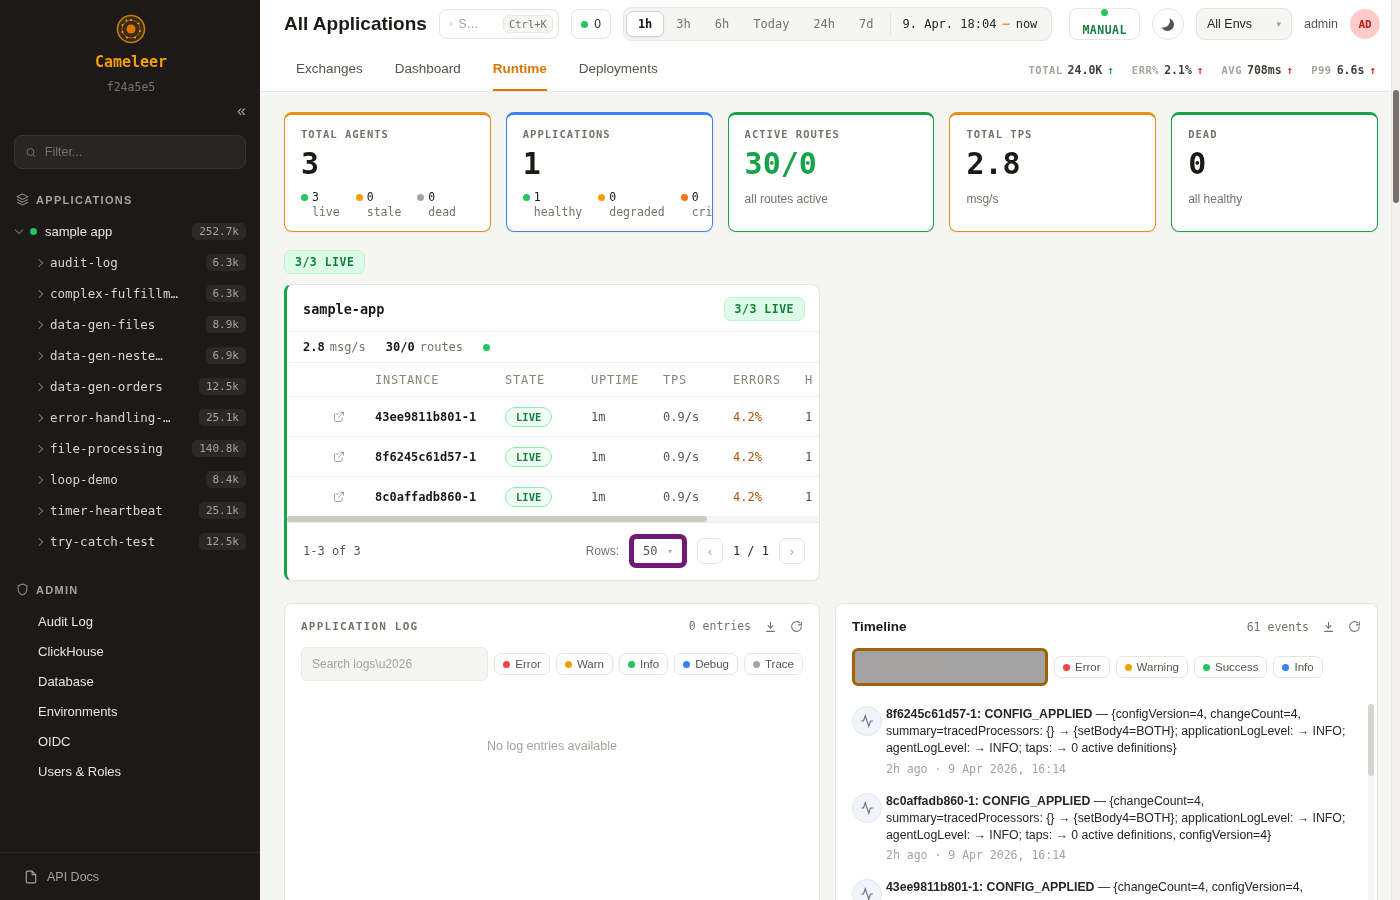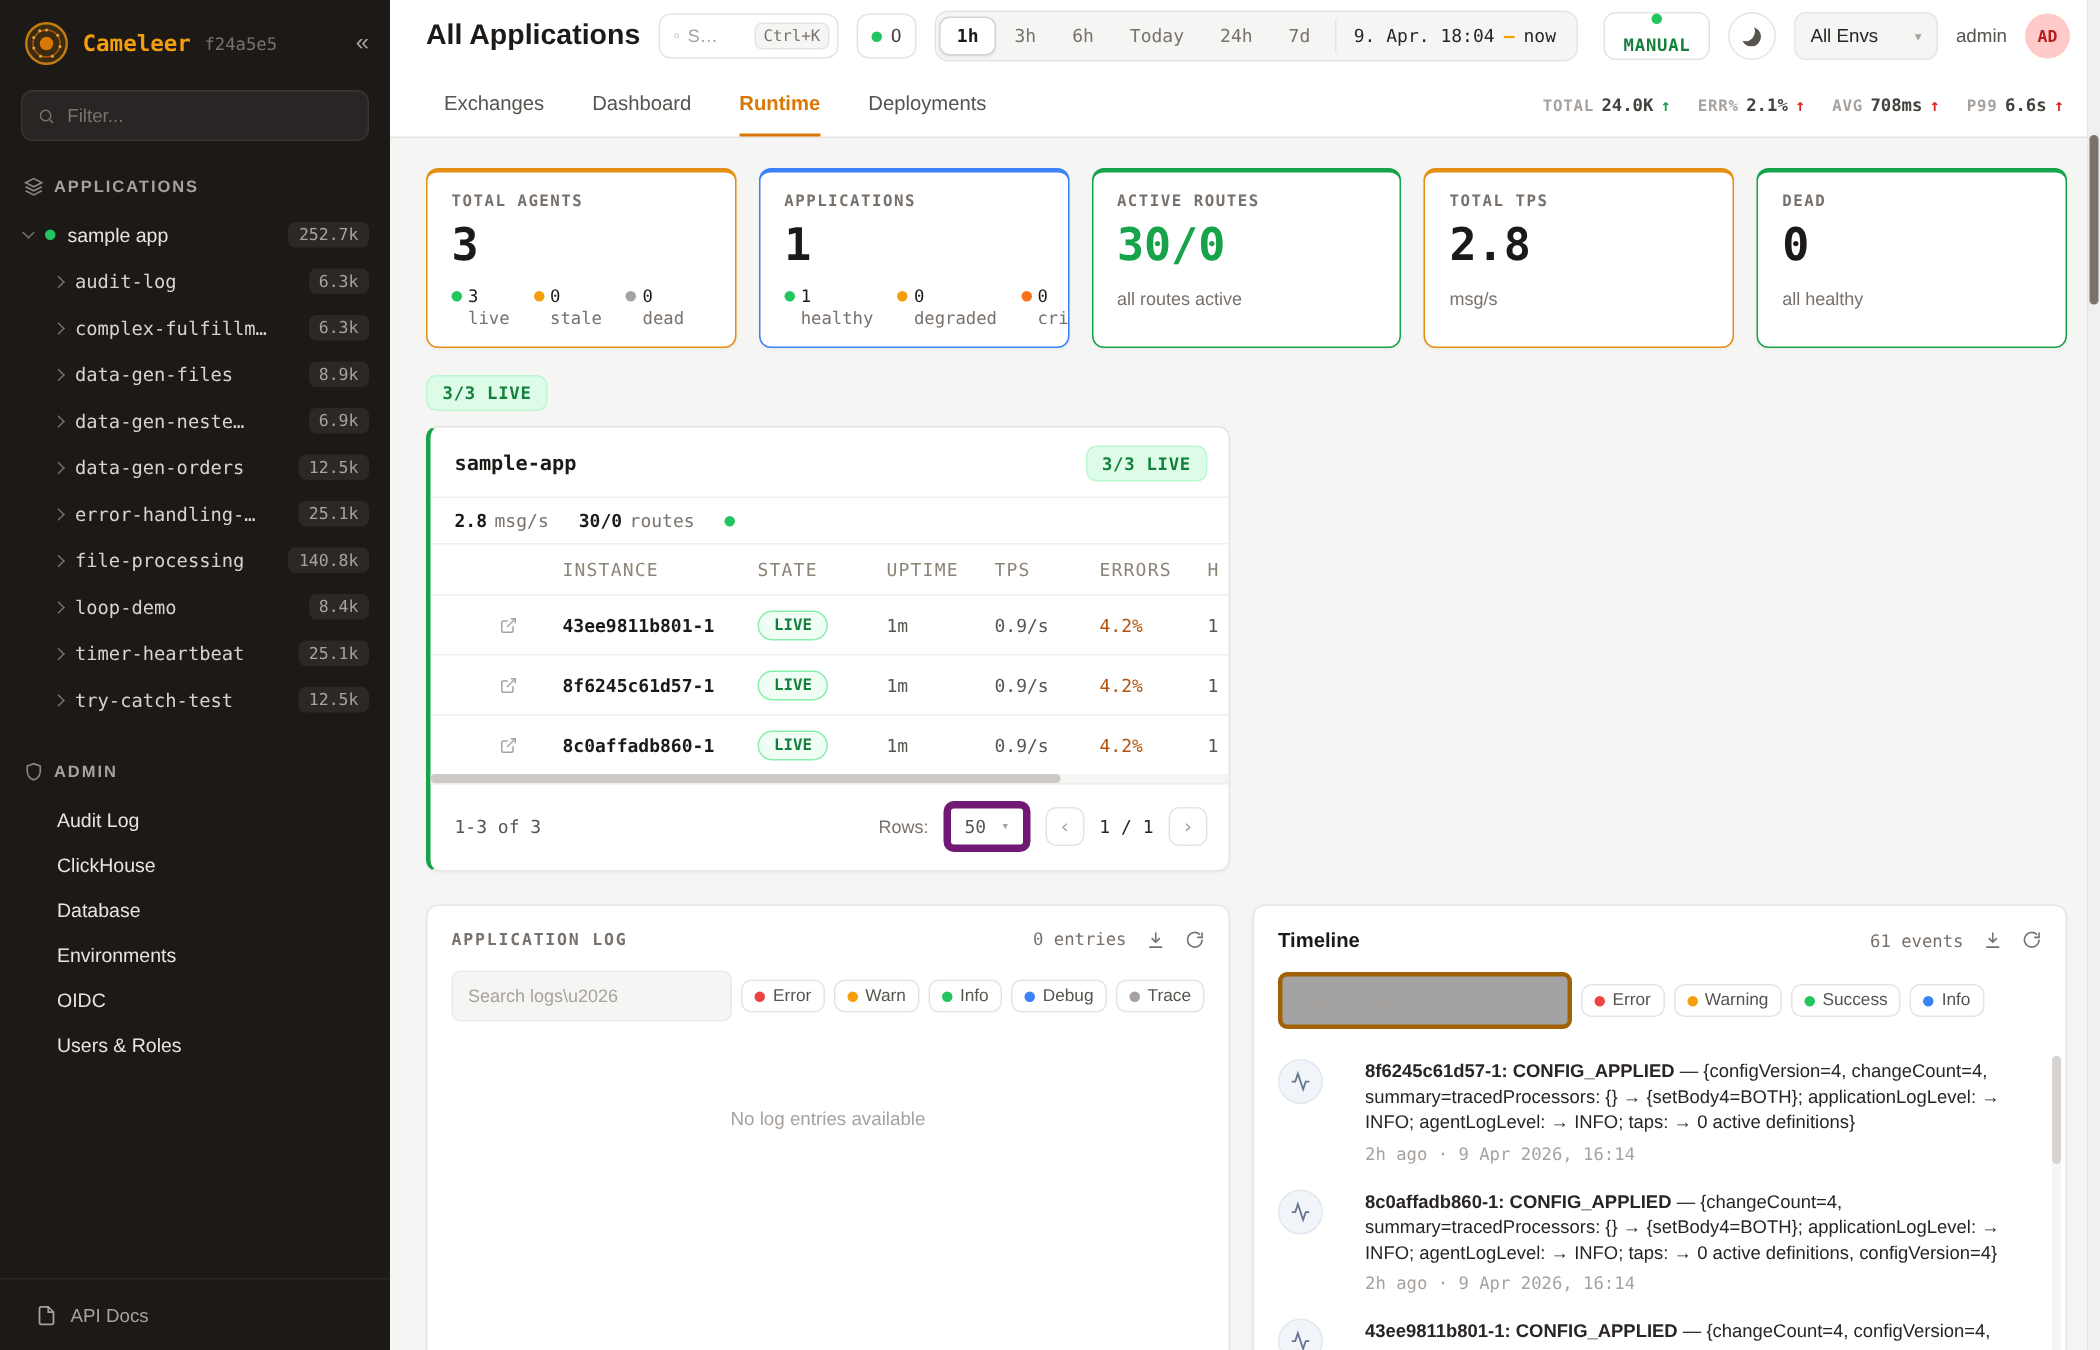--- a/index.html
+++ b/index.html
@@ -2,21 +2,21 @@
 <html><head>
 <meta charset="utf-8">
 <style>
   * { margin:0; padding:0; box-sizing:border-box; }
   html,body { width:1400px; height:900px; overflow:hidden; }
   body { font-family:"Liberation Sans","DejaVu Sans",sans-serif; background:#f5f5f4; color:#1c1917; }
   .app { display:flex; width:1400px; height:900px; }
 
   
   .sidebar { width:260px; min-width:260px; background:#1c1917; color:#d6d3d1; display:flex; flex-direction:column; }
-  .sb-header { display:flex; align-items:center; gap:9px; padding:14px 14px 8px 16px; }
+  .sb-header { display:flex; align-items:center; gap:9px; padding:14px 14px 8px 16px;flex-direction:column; }
   .logo-name { font-family:"DejaVu Sans Mono",monospace; font-weight:700; font-size:15px; color:#f59e0b; }
   .logo-ver { font-family:"DejaVu Sans Mono",monospace; font-size:11.5px; color:#78716c; }
   .collapse { margin-left:auto; color:#a8a29e; font-size:16px; cursor:pointer; line-height:1; }
   .filter-box { margin:8px 14px 2px; display:flex; align-items:center; gap:8px; background:#292524; border:1px solid #3a3531; border-radius:8px; height:34px; padding:0 10px; color:#79716b; }
   .filter-box input { background:transparent; border:none; outline:none; color:#d6d3d1; font-size:12.5px; width:100%; font-family:inherit; }
   .filter-box input::placeholder { color:#79716b; }
   .sb-scroll { flex:1; overflow:hidden; padding-top:6px; }
   .sb-sec { display:flex; align-items:center; gap:7px; color:#a8a29e; font-size:11px; font-weight:700; letter-spacing:1.3px; margin:16px 16px 10px; }
   .sb-sec svg { opacity:.8; }
   .srow { display:flex; align-items:center; gap:8px; height:31px; padding:0 14px 0 16px; cursor:pointer; }
@@ -120,21 +120,21 @@
   .controls { display:flex; align-items:center; gap:6px; padding:2px 16px 12px; flex-wrap:nowrap; }
   .psearch { width:196px; min-width:150px; height:28px; border-radius:6px; display:flex; align-items:center; padding:16px 10px; }
   .psearch input { border:none; outline:none; background:transparent; width:100%; font-size:12px; color:#57534e; font-family:inherit; }
   .psearch input::placeholder { color:#a8a29e; }
   .psearch.grayfill { background:#f5f5f4; border:1px solid #eceae8; }
   .psearch.whitefill { background:#a3a3a3; border:3px solid #a16207; }
   .chip { display:inline-flex; align-items:center; gap:5px; border:1px solid #e7e5e4; border-radius:7px; padding:4px 8px; font-size:11.5px; color:#57534e; background:#fff; cursor:pointer; white-space:nowrap; }
   .empty { text-align:center; color:#a8a29e; font-size:12.5px; margin-top:46px; }
 
   .events { padding:8px 20px 0 16px; display:flex; flex-direction:column; gap:17px; }
-  .event { display:flex; gap:28px; }
+  .event { display:flex; gap:4px; }
   .ev-icon { width:30px; height:30px; border-radius:50%; background:#f1f5f9; border:1px solid #e2e8f0; color:#64748b; display:flex; align-items:center; justify-content:center; flex:none; }
   .ev-text { font-size:12.3px; line-height:1.4; color:#292524; }
   .ev-head { font-weight:700; }
   .ev-time { margin-top:4px; font-family:"DejaVu Sans Mono",monospace; font-size:11.5px; color:#a8a29e; }
   .tl-scroll { position:absolute; top:100px; bottom:4px; right:3px; width:6px; background:#f5f5f4; border-radius:3px; }
   .tl-thumb { width:6px; height:72px; background:#d6d3d1; border-radius:3px; }
 
   .page-sb { position:fixed; top:0; right:0; width:9px; height:900px; background:#f1f0ef; border-left:1px solid #e7e5e4; z-index:50; }
   .page-sb-thumb { position:absolute; top:90px; left:1px; width:6px; height:113px; background:#78716c; border-radius:3px; }
 </style>

